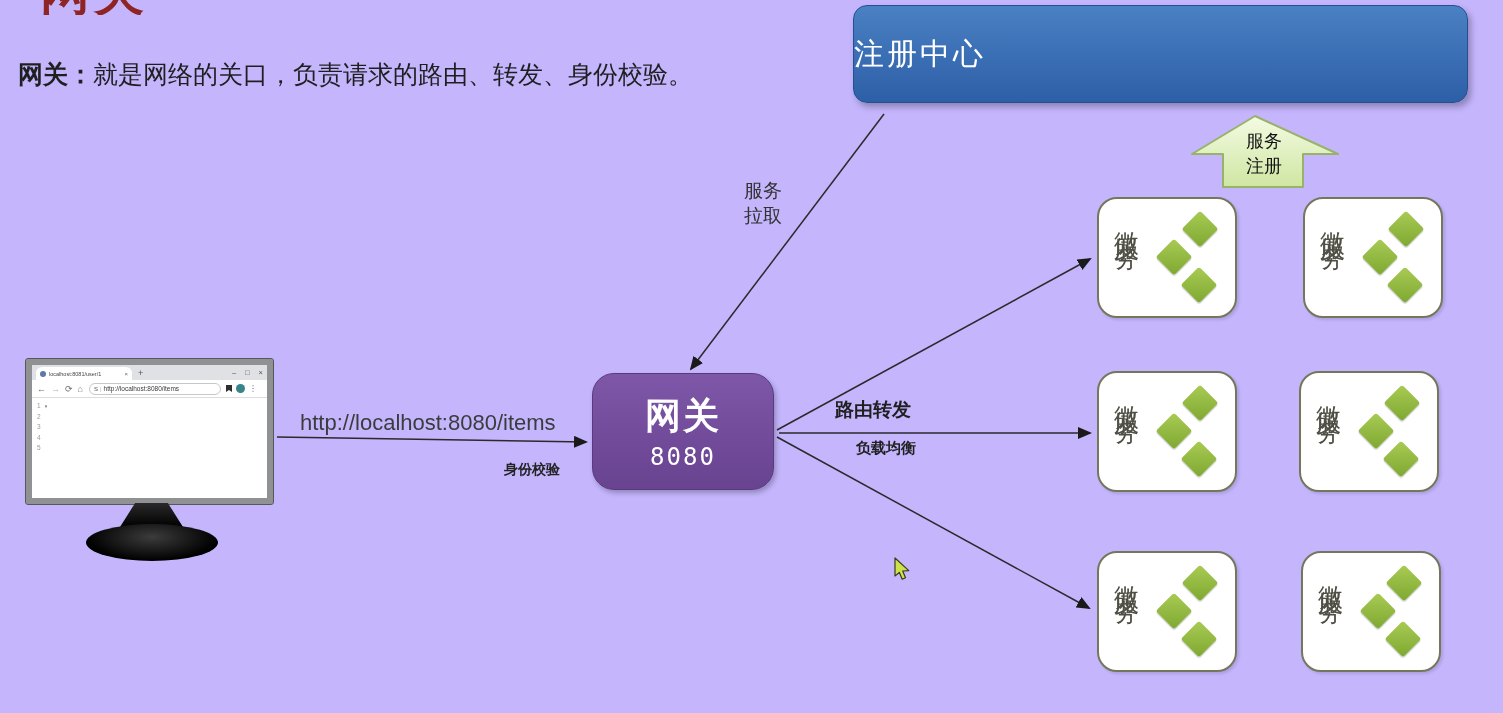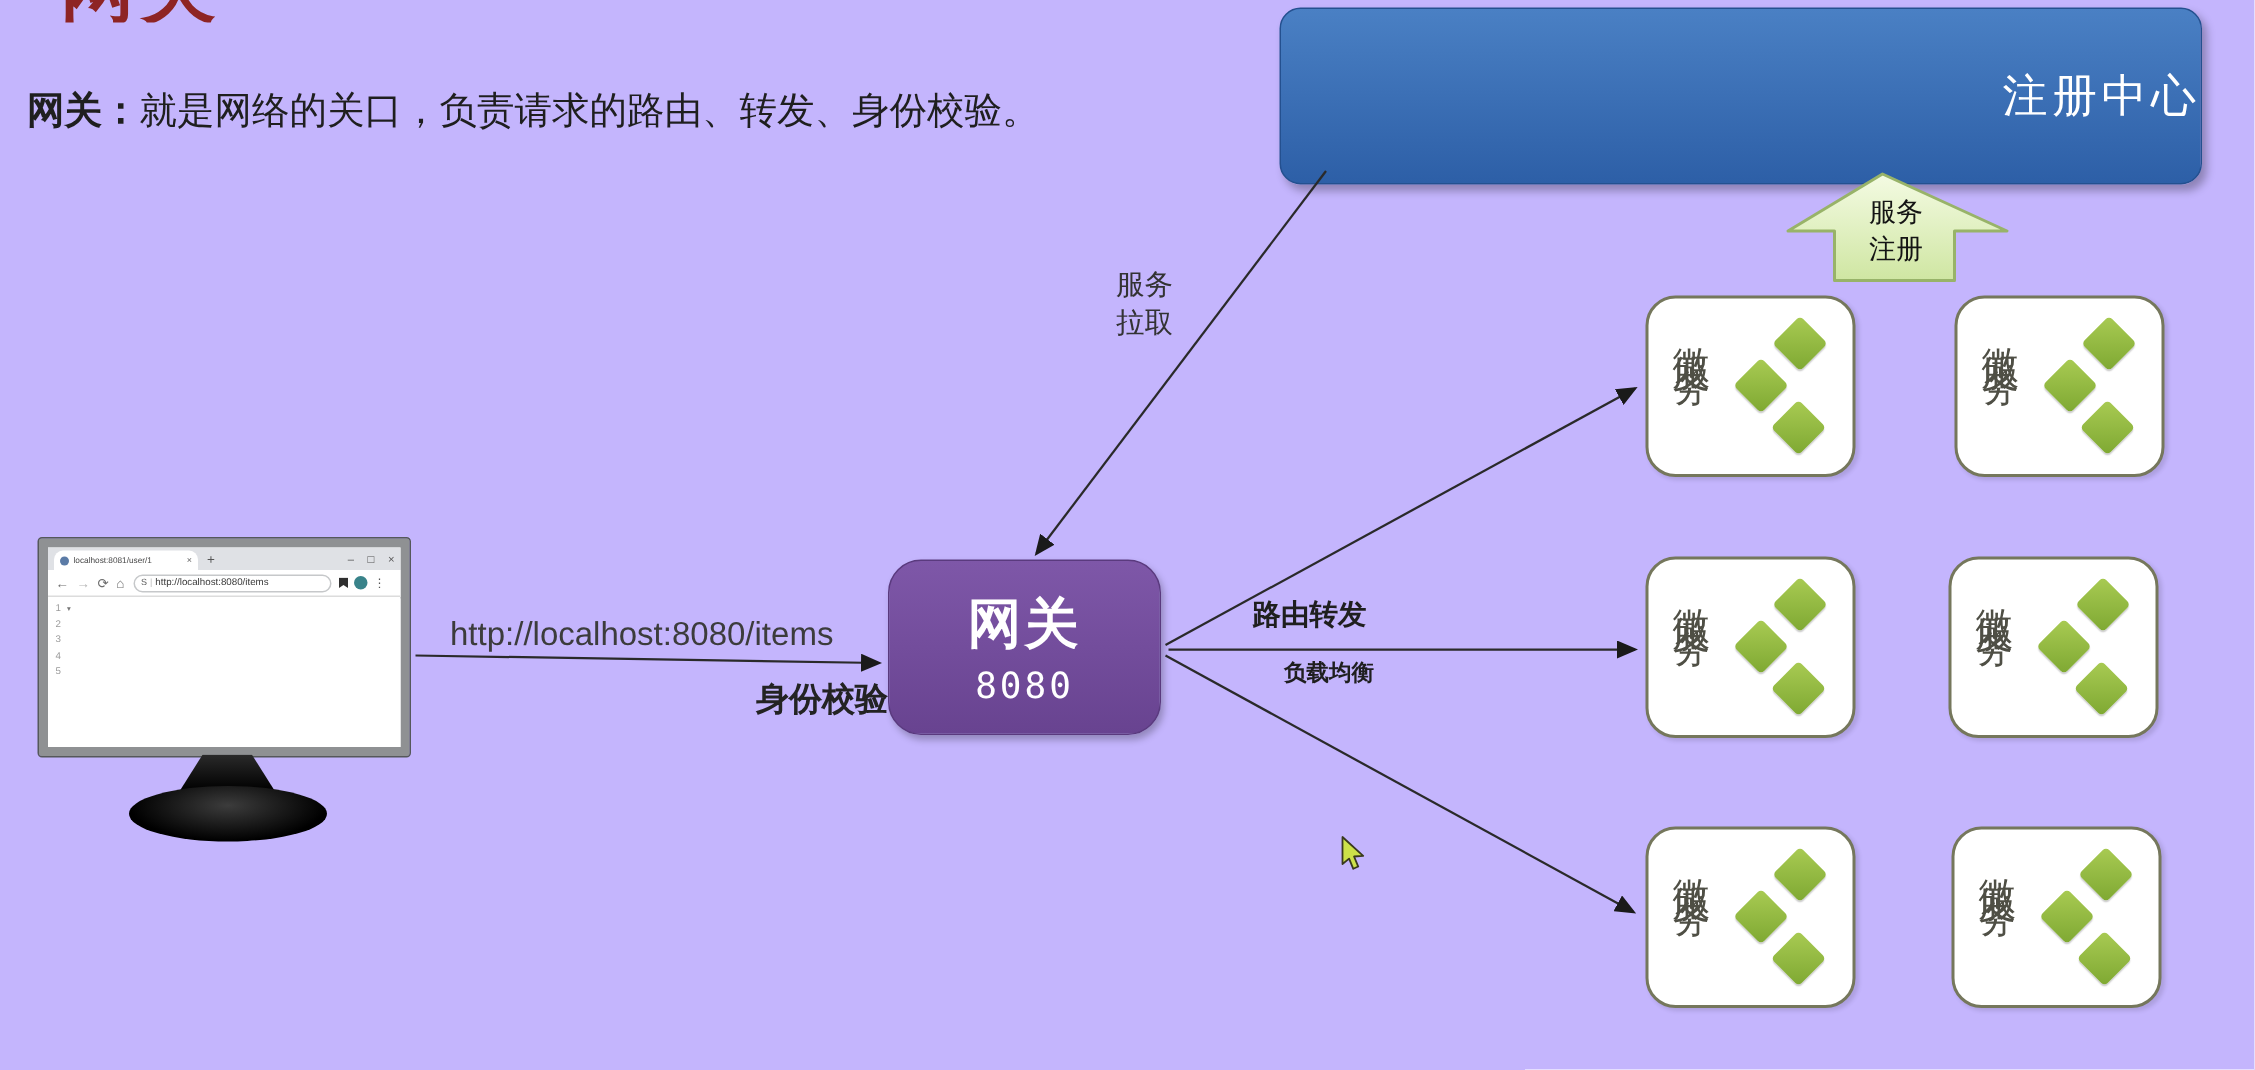--- a/index.html
+++ b/index.html
@@ -41,24 +41,24 @@
   .mb-sep { font-size:6px; color:#bbb; }
   .mb-url { font-size:6.5px; color:#3a3a3a; white-space:nowrap; }
   .mb-flag { width:6px; height:7px; background:#2f2f2f; margin-left:5px; clip-path:polygon(0 0,100% 0,100% 100%,50% 72%,0 100%); }
   .mb-avatar { width:9px; height:9px; border-radius:50%; background:#39838a; margin-left:4px; }
   .mb-menu { font-size:8px; color:#555; margin-left:4px; }
   .mb-content { position:absolute; left:0; top:34px; right:0; bottom:0; background:#fff; }
   .mb-linenums { position:absolute; left:5px; top:2px; font-size:6.5px; color:#9a9a9a; line-height:10.5px; }
   .mb-caret { font-size:5px; color:#777; margin-left:4px; }
 
   
-  #registry-box { position:absolute; left:853px; top:5px; width:615px; height:118px; border-radius:14px;
+  #registry-box { position:absolute; left:853px; top:5px; width:615px; height:98px; border-radius:14px;
       background:linear-gradient(#4a80c4,#2d5fa7); border:1px solid #24508f;
       box-shadow:3px 4px 6px rgba(0,0,0,.28);
-      display:flex; align-items:center; justify-content:flex-end; }
+      display:flex; align-items:center; justify-content:flex-start; }
   #registry-box .lbl { color:#fff; font-size:30px; letter-spacing:3px; }
 
   #gateway-box { position:absolute; left:592px; top:373px; width:182px; height:117px; border-radius:22px;
       background:linear-gradient(#7e57a8,#684390); border:1px solid #5a3a7e;
       box-shadow:2px 3px 5px rgba(0,0,0,.25);
       display:flex; flex-direction:column; align-items:center; justify-content:center; gap:2px; }
   #gateway-box .lbl { color:#fff; font-size:36px; font-weight:bold; letter-spacing:2px; }
   #gateway-box .port { color:#fff; font-size:24px; letter-spacing:2px; font-family:"DejaVu Sans Mono",monospace; }
 
   .ms-box { position:absolute; width:140px; height:121px; background:#fff; border:2.5px solid #75775c;
@@ -67,21 +67,21 @@
       font-size:25px; color:#4f4f45; letter-spacing:7px; line-height:30px; }
   .diamond { position:absolute; width:26px; height:26px; transform:rotate(45deg);
       background:linear-gradient(135deg,#a9cb53,#7ea832); border-radius:3px; box-shadow:1px 1px 1px rgba(0,0,0,.2); }
   .d1 { left:88px; top:17px; }
   .d2 { left:62px; top:45px; }
   .d3 { left:87px; top:73px; }
 
   
   .flow-label { position:absolute; z-index:6; color:#333; }
   #lbl-request-url { left:300px; top:410px; font-size:22px; color:#3c3c3c; }
-  #lbl-identity { left:504px; top:451px; font-size:22px; font-weight:bold; color:#232323; }
+  #lbl-identity { left:504px; top:461px; font-size:14px; font-weight:bold; color:#232323; }
   #lbl-pull { left:732px; top:178px; width:62px; text-align:center; font-size:19px; line-height:25px; white-space:pre-line; }
   #lbl-route { left:835px; top:397px; font-size:19px; font-weight:bold; color:#1f1f1f; }
   #lbl-balance { left:856px; top:439px; font-size:15px; font-weight:bold; color:#1f1f1f; }
   #lbl-register { left:1234px; top:129px; width:60px; text-align:center; font-size:18px; line-height:25px; color:#141414; white-space:pre-line; }
 
   
   #arrow-layer { position:absolute; left:0; top:0; width:1503px; height:713px; z-index:5; pointer-events:none; }
 </style>
 </head>
 <body>

